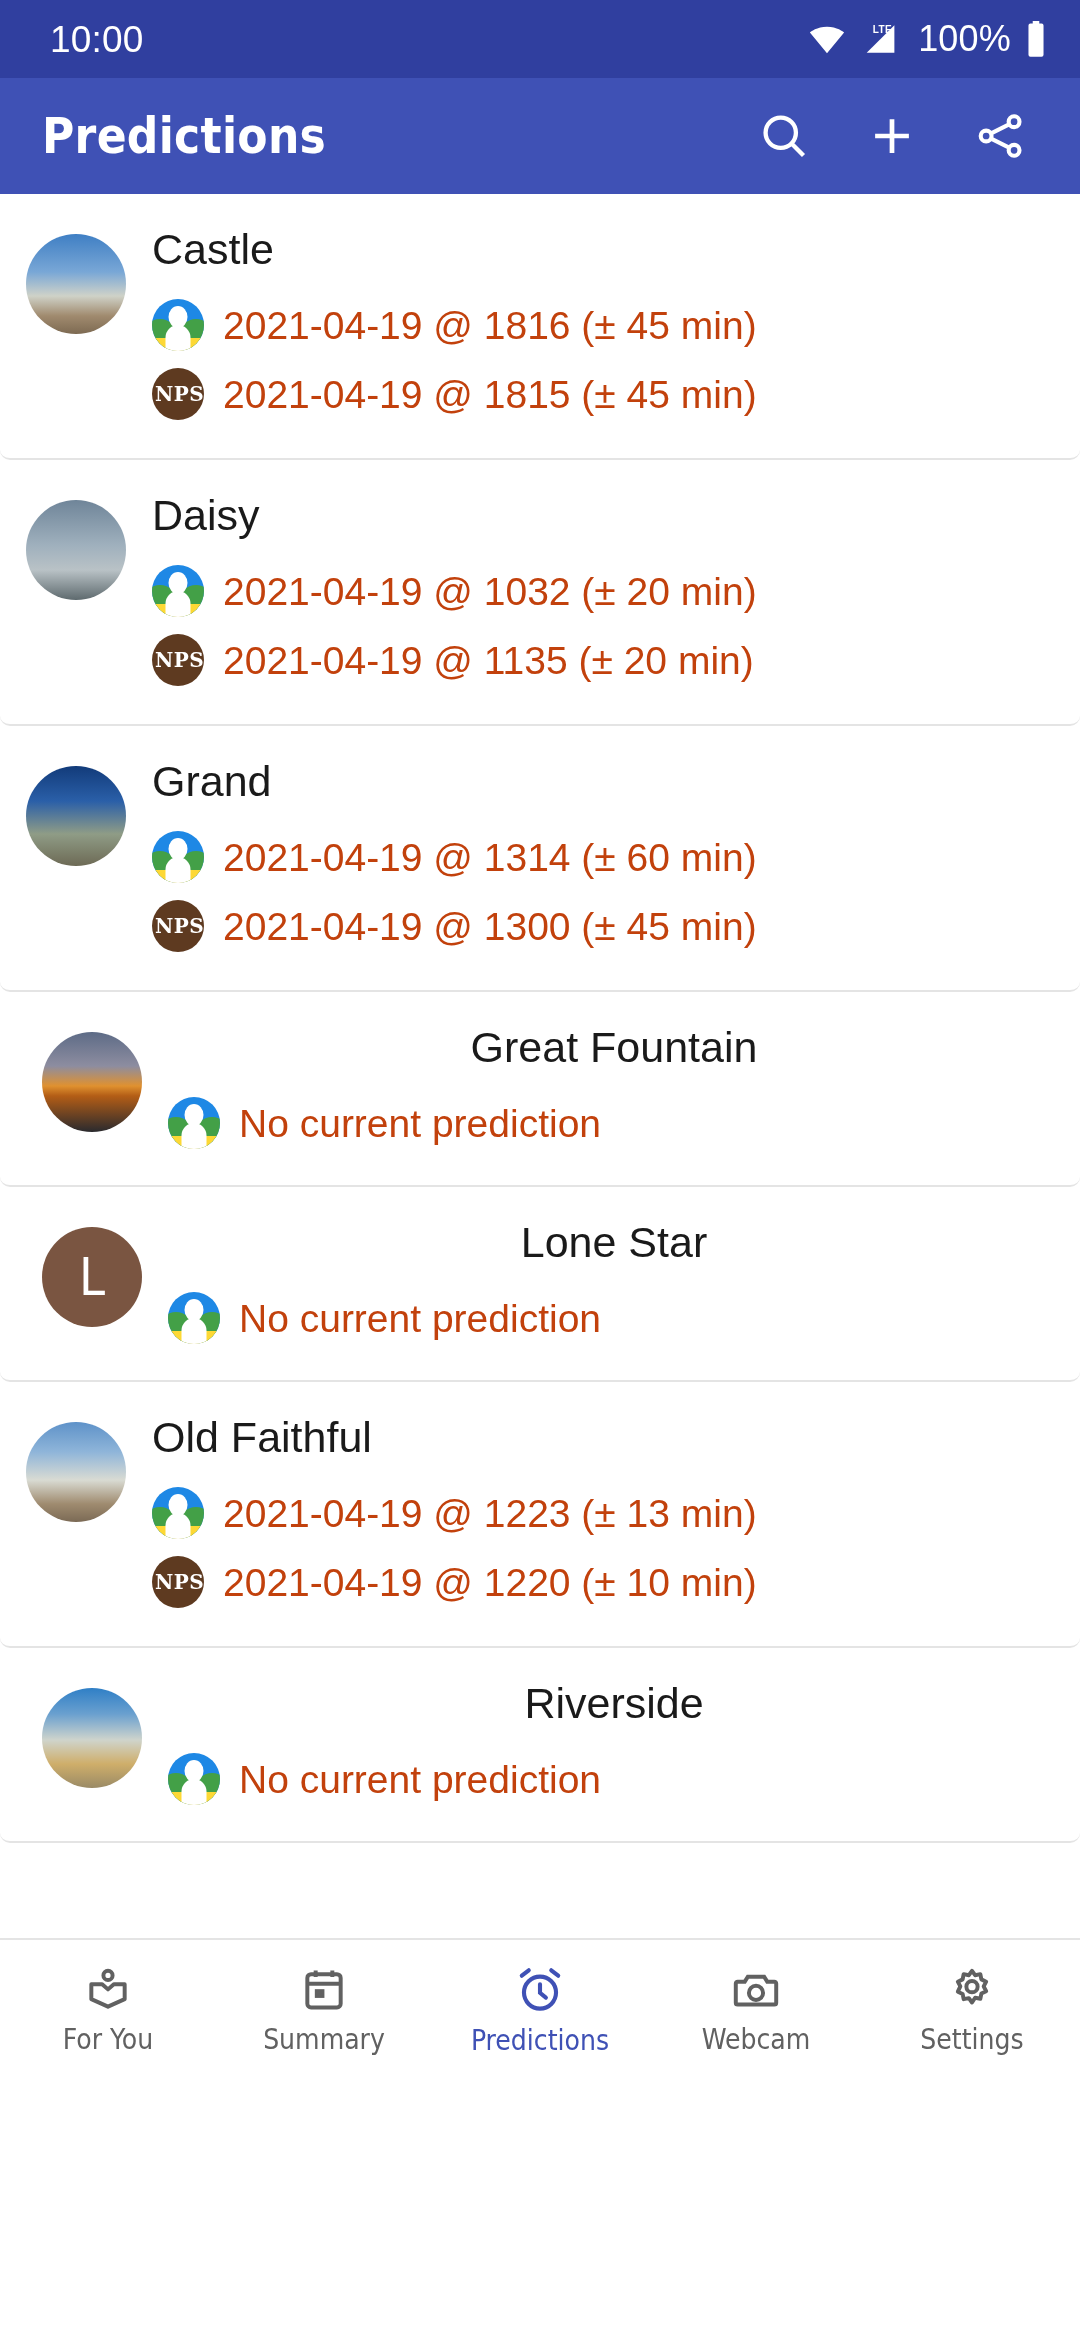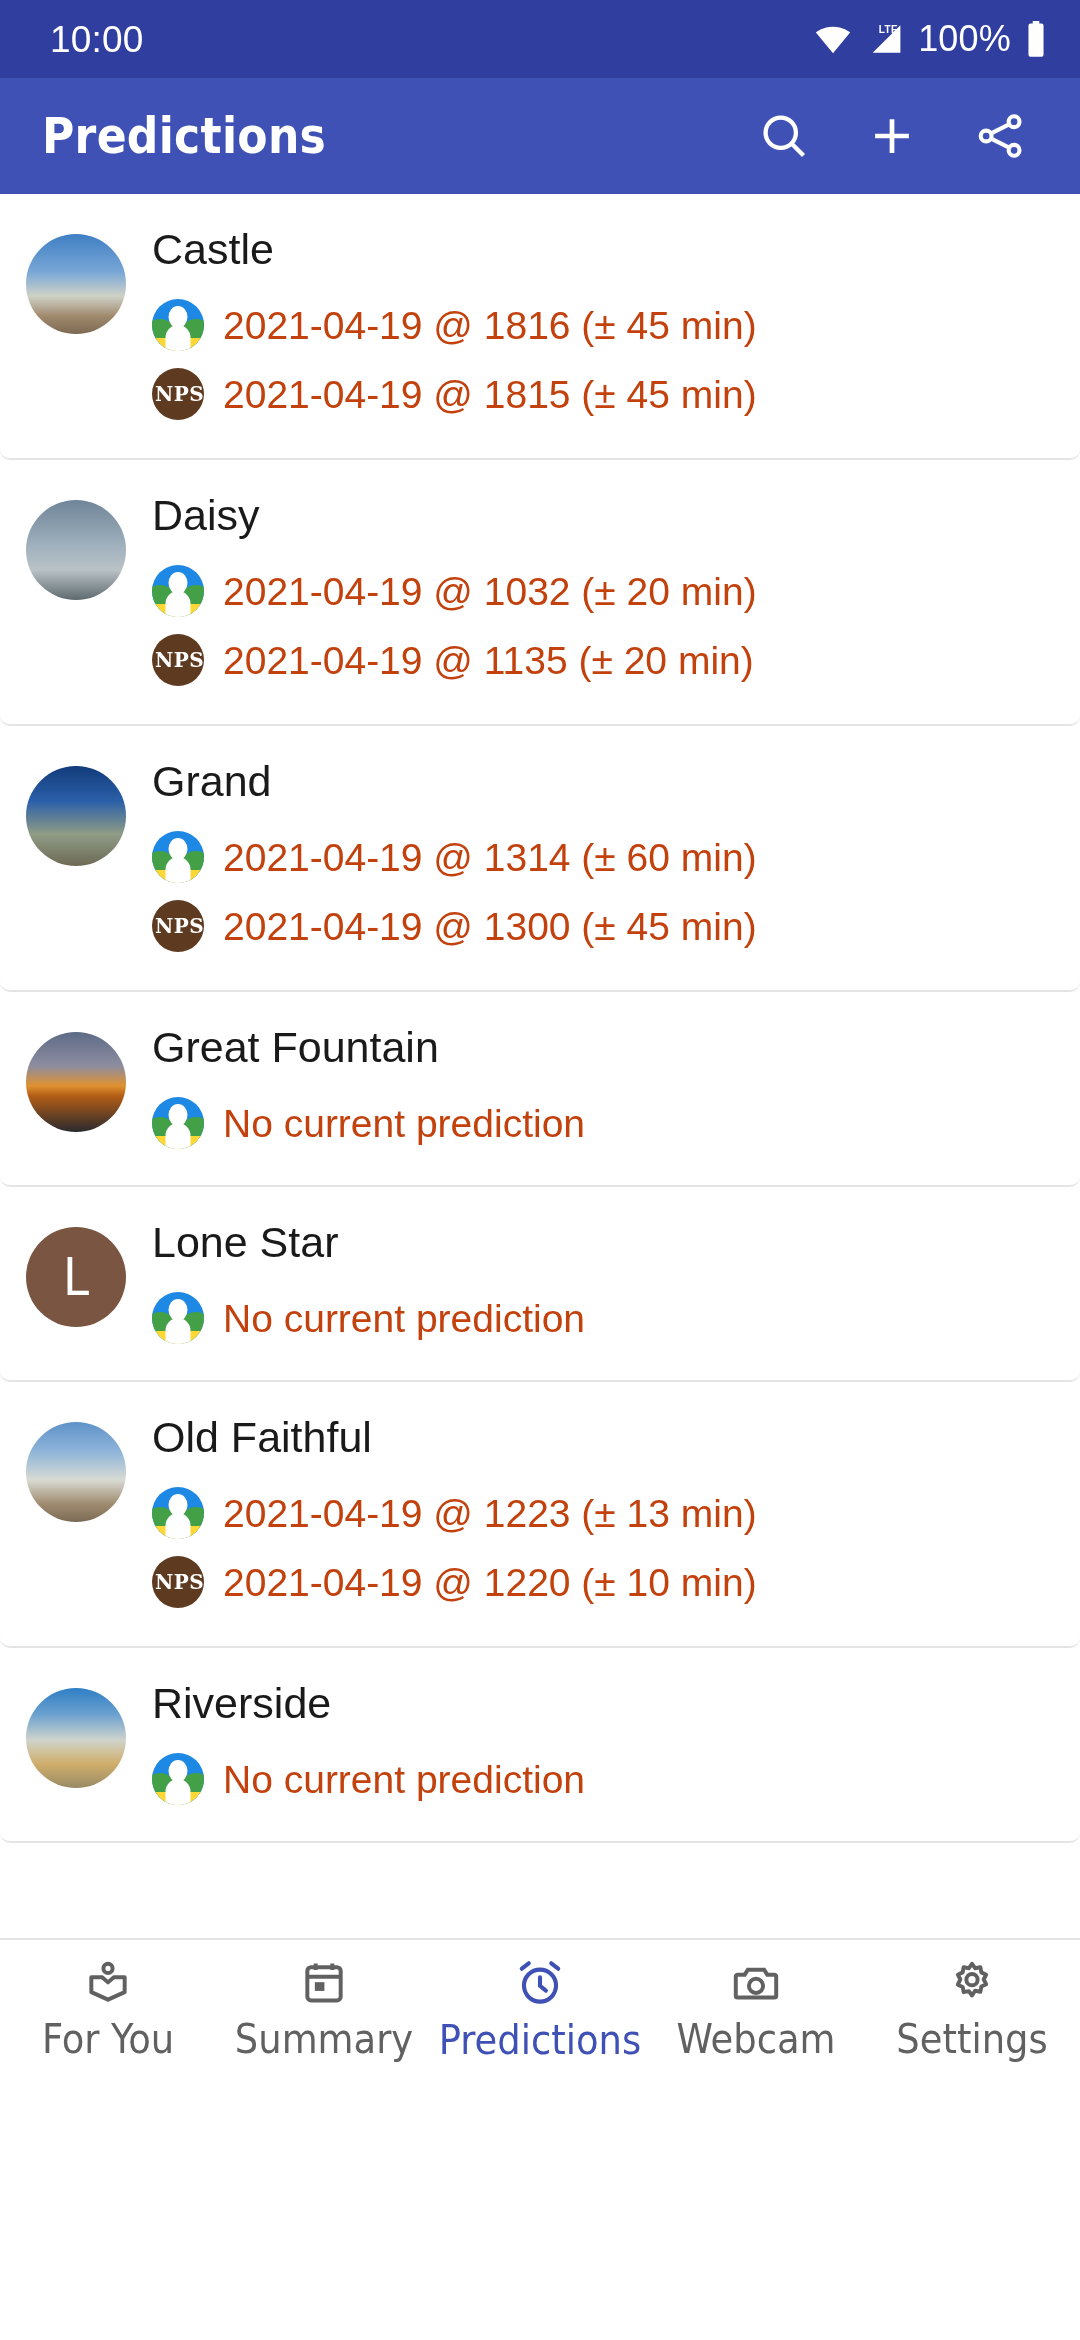--- a/index.html
+++ b/index.html
@@ -35,20 +35,21 @@
   .statusbar .spacer { flex: 1 1 auto; }
   .statusbar .sysicons {
     display: flex;
     align-items: center;
     gap: 13px;
   }
   .statusbar .sysicons svg { display: block; }
   .statusbar .battpct {
     font-size: 36px;
     line-height: 1;
+    margin-left: 6px;
     margin-right: 2px;
   }
 
   
   .appbar {
     flex: 0 0 116px;
     height: 116px;
     background: #3F51B5;
     display: flex;
     align-items: center;
@@ -80,21 +81,21 @@
     overflow: hidden;
   }
   .geyser-row {
     position: relative;
     display: flex;
     align-items: flex-start;
     padding: 34px 0 32px 0;
     border-bottom: 2px solid #e4e4e4;
     border-radius: 10px;
   }
-  .geyser-row.no-pred { padding: 34px 0 30px 0; }
+  .geyser-row.no-pred { padding: 34px 0 30px 16px; text-align: center; }
 
   .thumb-wrap {
     flex: 0 0 auto;
     width: 152px;
     display: flex;
     justify-content: center;
     padding-top: 6px;
   }
   .thumb {
     width: 100px;
@@ -212,21 +213,21 @@
     display: flex;
     flex-direction: column;
     align-items: center;
     justify-content: center;
     gap: 11px;
     color: #616161;
   }
   .navitem.active { color: #3F51B5; }
   .navitem svg { display: block; }
   .navlabel {
-    font-size: 41px;
+    font-size: 28px;
     line-height: 1;
     font-family: "DejaVu Sans Condensed", "Liberation Sans Narrow", "Liberation Sans", sans-serif;
   }
 </style>
 </head>
 <body>
 
 <div id="app">
 
   <div class="statusbar">

